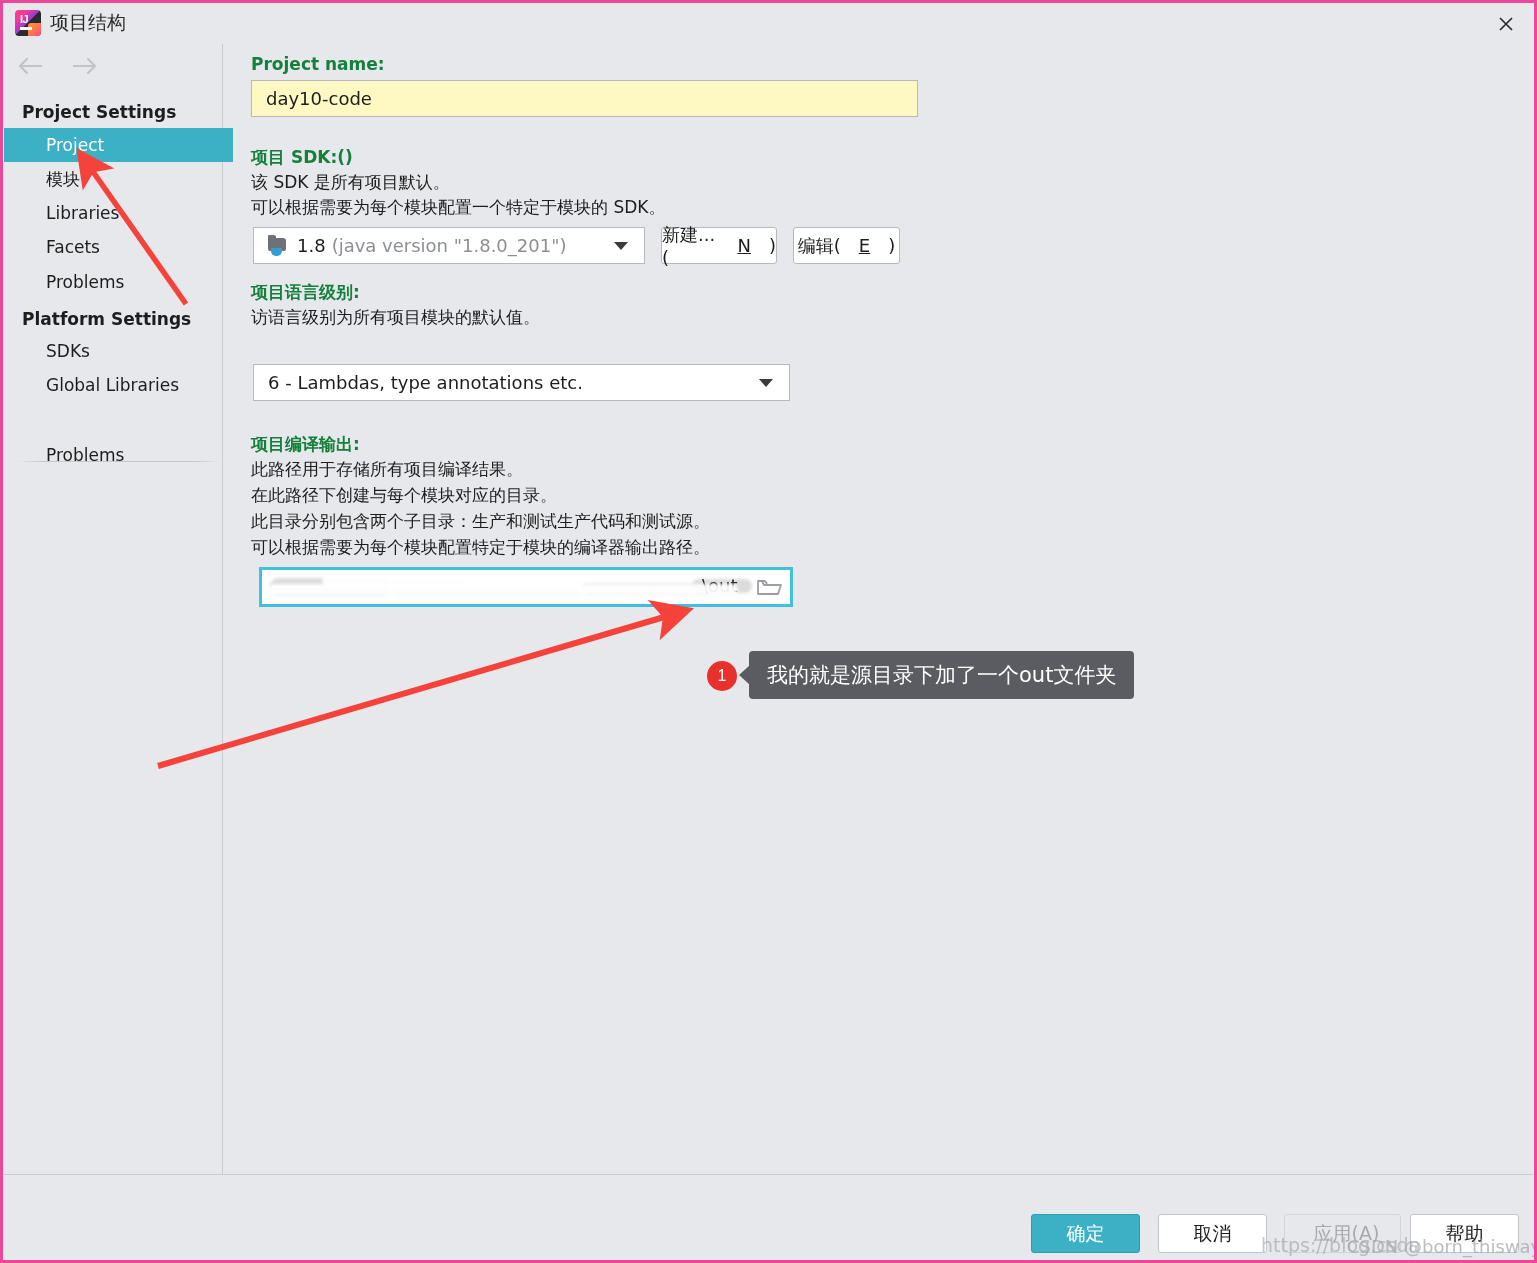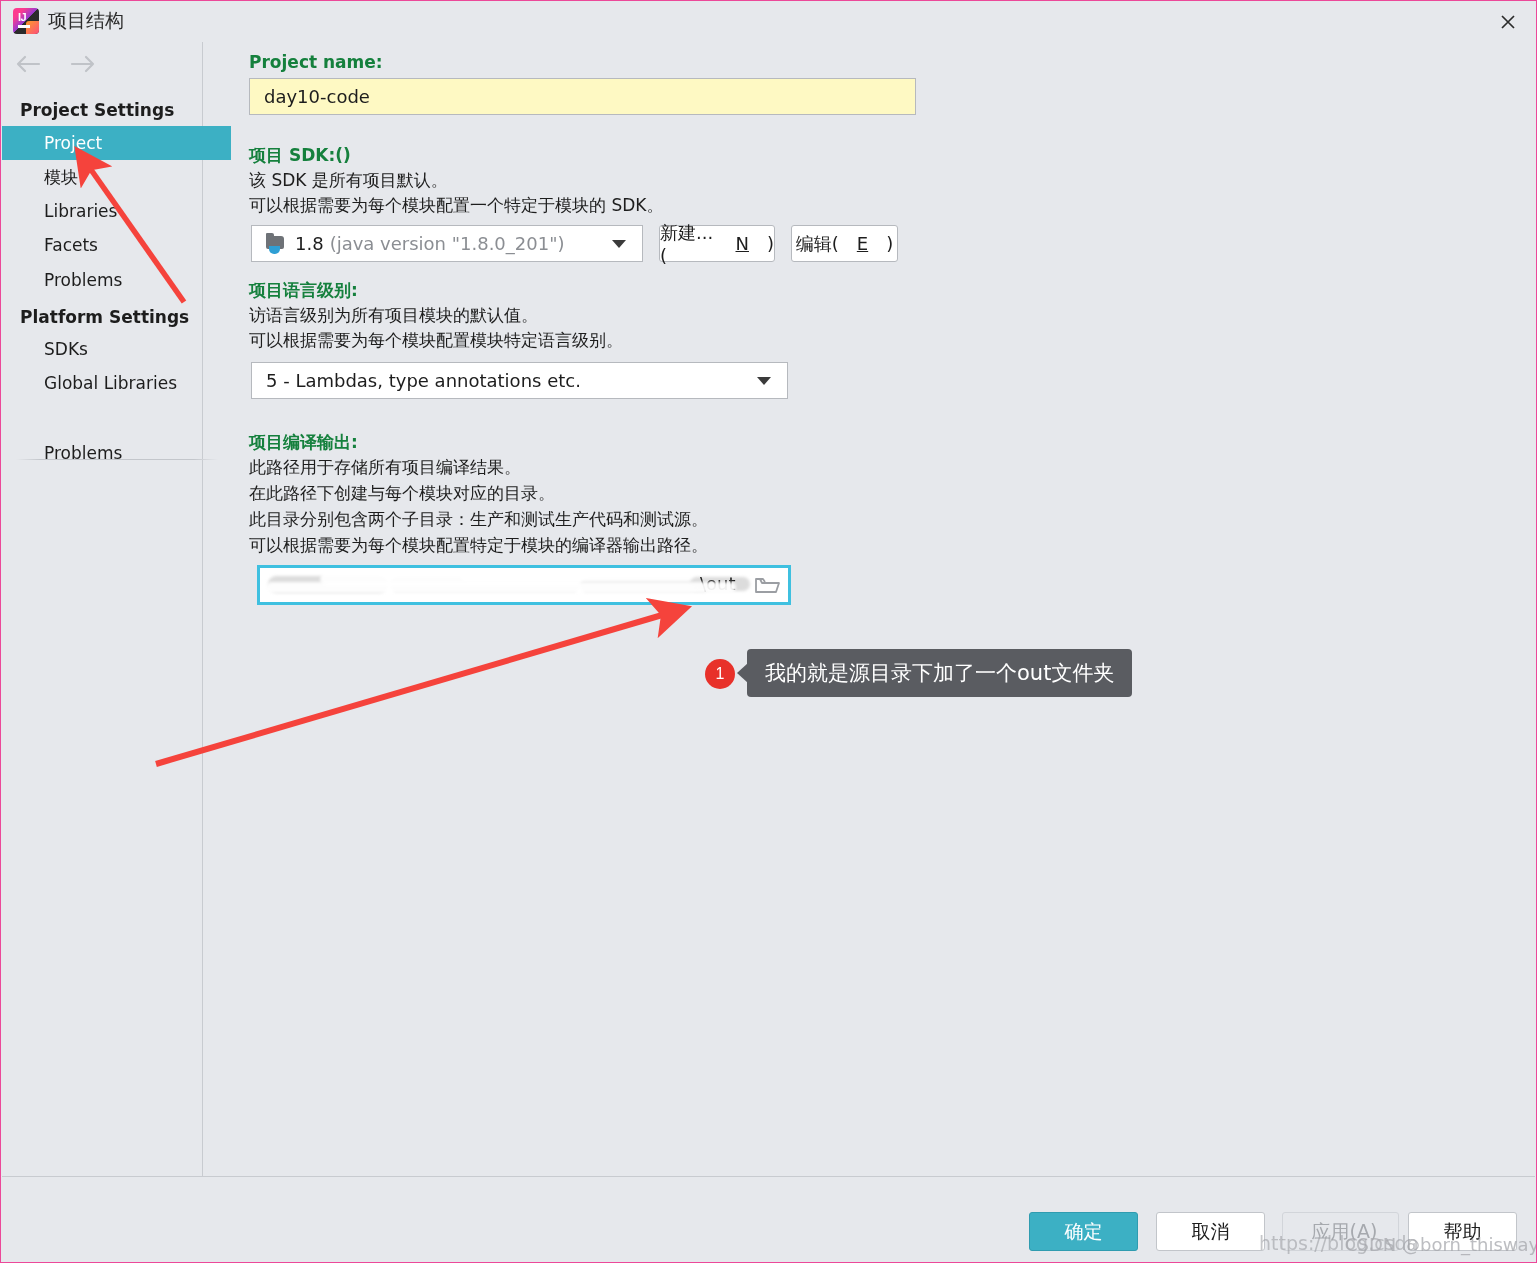--- a/index.html
+++ b/index.html
@@ -10,21 +10,21 @@
   body {
     font-family: "Liberation Sans", "DejaVu Sans", sans-serif;
     -webkit-font-smoothing: antialiased;
   }
   #app {
     position: relative;
     width: 1537px;
     height: 1263px;
     background: #e6e8ec;
     overflow: hidden;
-    border: 1px solid #ec4899;
+    border: 3px solid #ec4899;
     box-sizing: border-box;
   }
 
   
   .titlebar {
     position: absolute;
     left: 0; top: 0;
     width: 100%;
     height: 41px;
     background: #e6e8ec;
@@ -92,21 +92,21 @@
     justify-content: center;
     cursor: pointer;
   }
   .close-btn svg { display: block; }
 
   
   .sidebar {
     position: absolute;
     left: 1px;
     top: 41px;
-    width: 201px;
+    width: 219px;
     height: 1137px;
     background: #e6e8ec;
     border-right: 1px solid #c8cbd0;
     box-sizing: border-box;
   }
   .nav-arrows {
     position: absolute;
     left: 10px;
     top: 8px;
     display: flex;
@@ -490,23 +490,22 @@
         <span>)</span>
     </div>
     <div class="btn" style="left:559px; top:183px; width:107px; height:37px">
       <span>编辑(</span>
         <u>E</u>
         <span>)</span>
     </div>
 
     <div class="label-bold" style="left:17px; top:237px">项目语言级别:</div>
     <div class="label-desc" style="left:17px; top:262px">访语言级别为所有项目模块的默认值。</div>
-    <div class="label-desc" style="left:17px; top:287px">可以根据需要为每个模块配置模块特定语言级别。</div>
     <div class="combo" style="left:19px; top:320px; width:537px; height:37px; padding-left:14px">
-      <span>5 - Lambdas, type annotations etc.</span>
+      <span>6 - Lambdas, type annotations etc.</span>
       <span class="caret"></span>
     </div>
 
     <div class="label-bold" style="left:17px; top:389px">项目编译输出:</div>
     <div class="label-desc" style="left:17px; top:414px">此路径用于存储所有项目编译结果。</div>
     <div class="label-desc" style="left:17px; top:440px">在此路径下创建与每个模块对应的目录。</div>
     <div class="label-desc" style="left:17px; top:466px">此目录分别包含两个子目录：生产和测试生产代码和测试源。</div>
     <div class="label-desc" style="left:17px; top:492px">可以根据需要为每个模块配置特定于模块的编译器输出路径。</div>
   </div>
 

